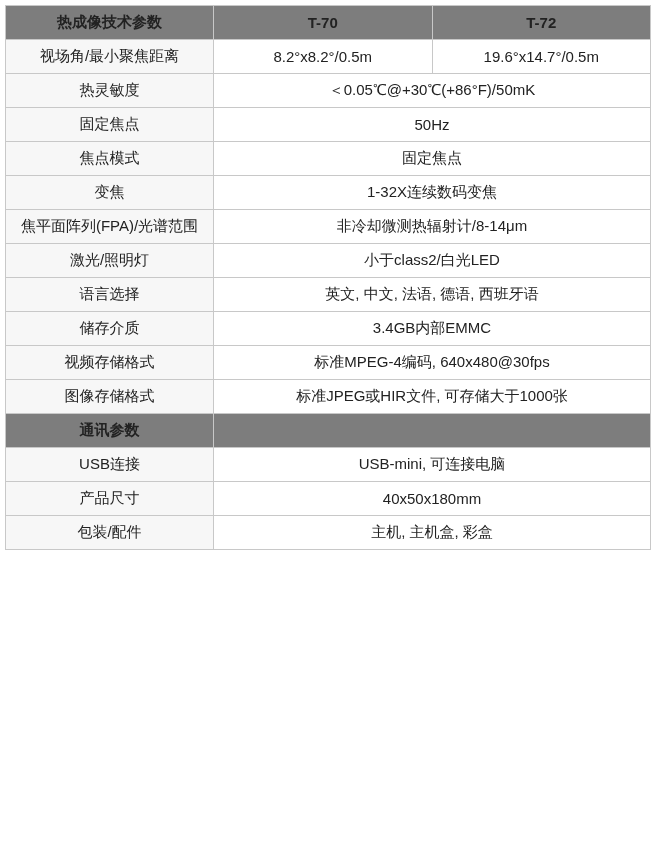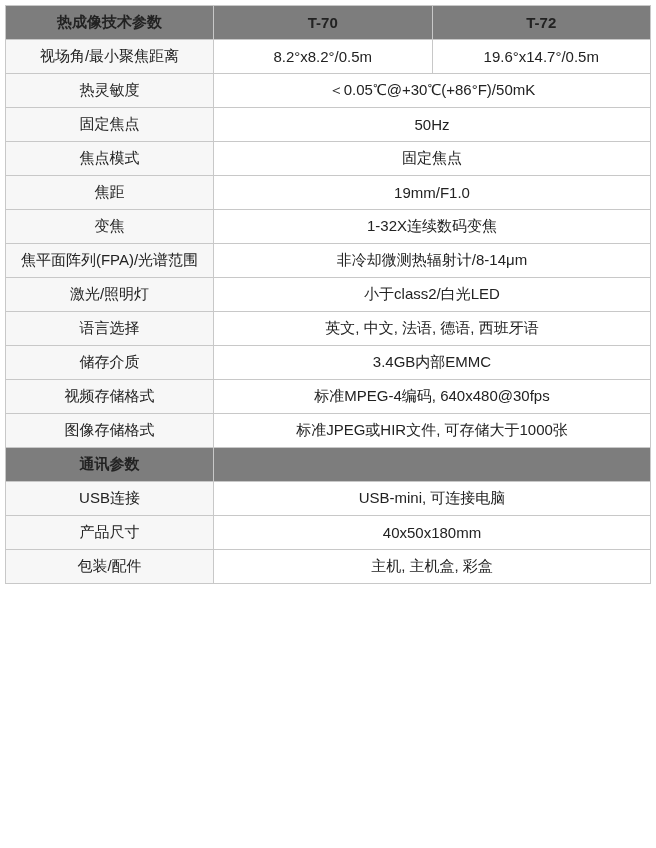--- a/index.html
+++ b/index.html
@@ -72,24 +72,20 @@
       </tr>
       <tr>
         <td class="label-cell">固定焦点</td>
         <td class="value-cell" colspan="2">50Hz</td>
       </tr>
       <tr>
         <td class="label-cell">焦点模式</td>
         <td class="value-cell" colspan="2">固定焦点</td>
       </tr>
       <tr>
-        <td class="label-cell">焦距</td>
-        <td class="value-cell" colspan="2">19mm/F1.0</td>
-      </tr>
-      <tr>
         <td class="label-cell">变焦</td>
         <td class="value-cell" colspan="2">1-32X连续数码变焦</td>
       </tr>
       <tr>
         <td class="label-cell">焦平面阵列(FPA)/光谱范围</td>
         <td class="value-cell" colspan="2">非冷却微测热辐射计/8-14μm</td>
       </tr>
       <tr>
         <td class="label-cell">激光/照明灯</td>
         <td class="value-cell" colspan="2">小于class2/白光LED</td>

